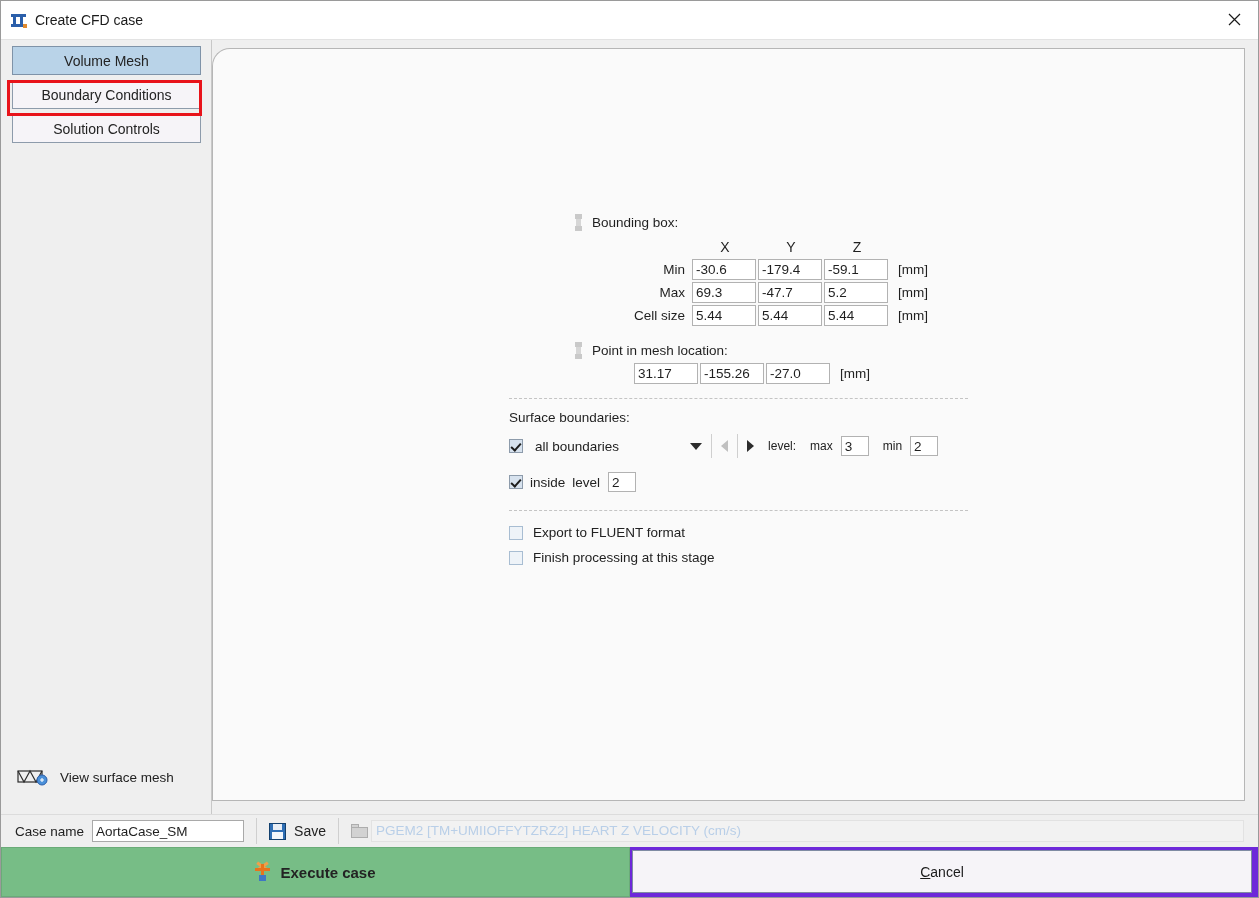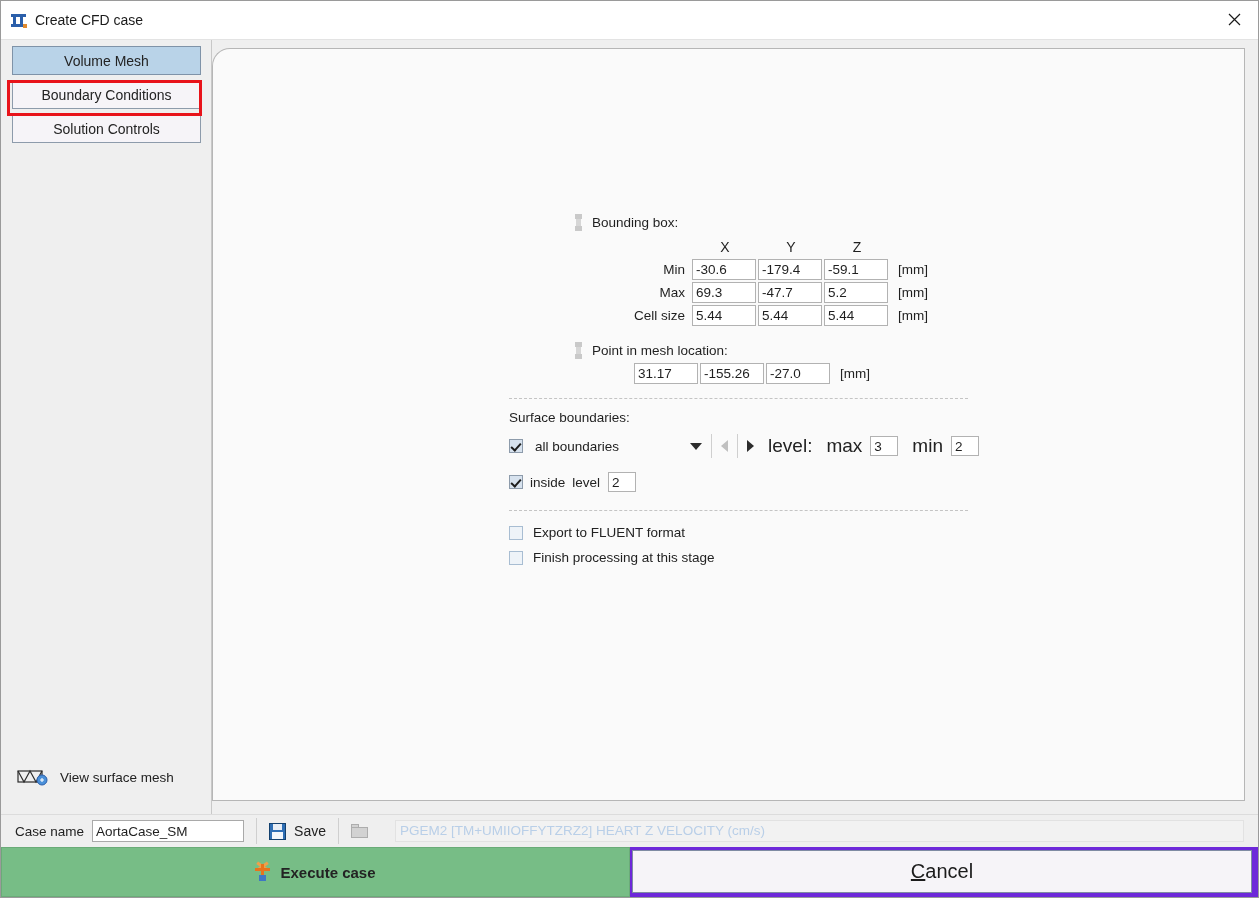--- a/index.html
+++ b/index.html
@@ -327,21 +327,21 @@
   }
   .arrow-l, .arrow-r {
     width: 0; height: 0;
     border-top: 6px solid transparent;
     border-bottom: 6px solid transparent;
     cursor: pointer;
   }
   .arrow-l { border-right: 7px solid #c0c0c0; }
   .arrow-r { border-left: 7px solid #2c2c2c; }
 
-  .lvl-text { margin-left: 14px; font-size: 19px; }
+  .lvl-text { margin-left: 14px; font-size: 12px; }
   .small-input {
     width: 28px;
     height: 20px;
     box-sizing: border-box;
     border: 1px solid #b2b2b2;
     background: #ffffff;
     font-family: "Liberation Sans", sans-serif;
     font-size: 13.5px;
     color: #1f1f1f;
     padding: 0 3px;
@@ -394,21 +394,21 @@
   .floppy .body { position:absolute; inset:0; background:#2f6fb5; border:1px solid #13406e; box-sizing:border-box;}
   .floppy .shutter { position:absolute; left:4px; top:1px; width:9px; height:6px; background:#e8eef6;}
   .floppy .lab { position:absolute; left:3px; top:9px; width:11px; height:7px; background:#f2f6fb;}
   .folder-ico { width: 18px; height: 15px; position: relative; flex:none; }
   .folder-ico .f1 { position:absolute; left:0; top:3px; width:17px; height:11px; border:1px solid #adadad; background:#d2d2d2; box-sizing:border-box;}
   .folder-ico .f2 { position:absolute; left:0; top:0px; width:8px; height:4px; border:1px solid #adadad; background:#d2d2d2; box-sizing:border-box;}
   .path-field {
     flex: 1;
     height: 22px;
     margin-right: 14px;
-    margin-left: 26px;
+    margin-left: 2px;
     box-sizing: border-box;
     border: 1px solid #e2e2e2;
     background: #f2f2f2;
     color: #b9cfe8;
     font-size: 13.5px;
     line-height: 20px;
     padding: 0 4px;
     overflow: hidden;
     white-space: nowrap;
   }
@@ -445,21 +445,21 @@
   .cancel-btn {
     flex: 1;
     margin: 3px 6px 4px 2px;
     background: #f6f4f8;
     border: 1px solid #7f8ba3;
     box-sizing: border-box;
     display: flex;
     align-items: center;
     justify-content: center;
     cursor: pointer;
-    font-size: 20px;
+    font-size: 14px;
     color: #1b1b1b;
   }
   .cancel-btn .accel { text-decoration: underline; }
 </style>
 </head>
 <body>
 
 <div class="window">
 
   <div class="titlebar">

